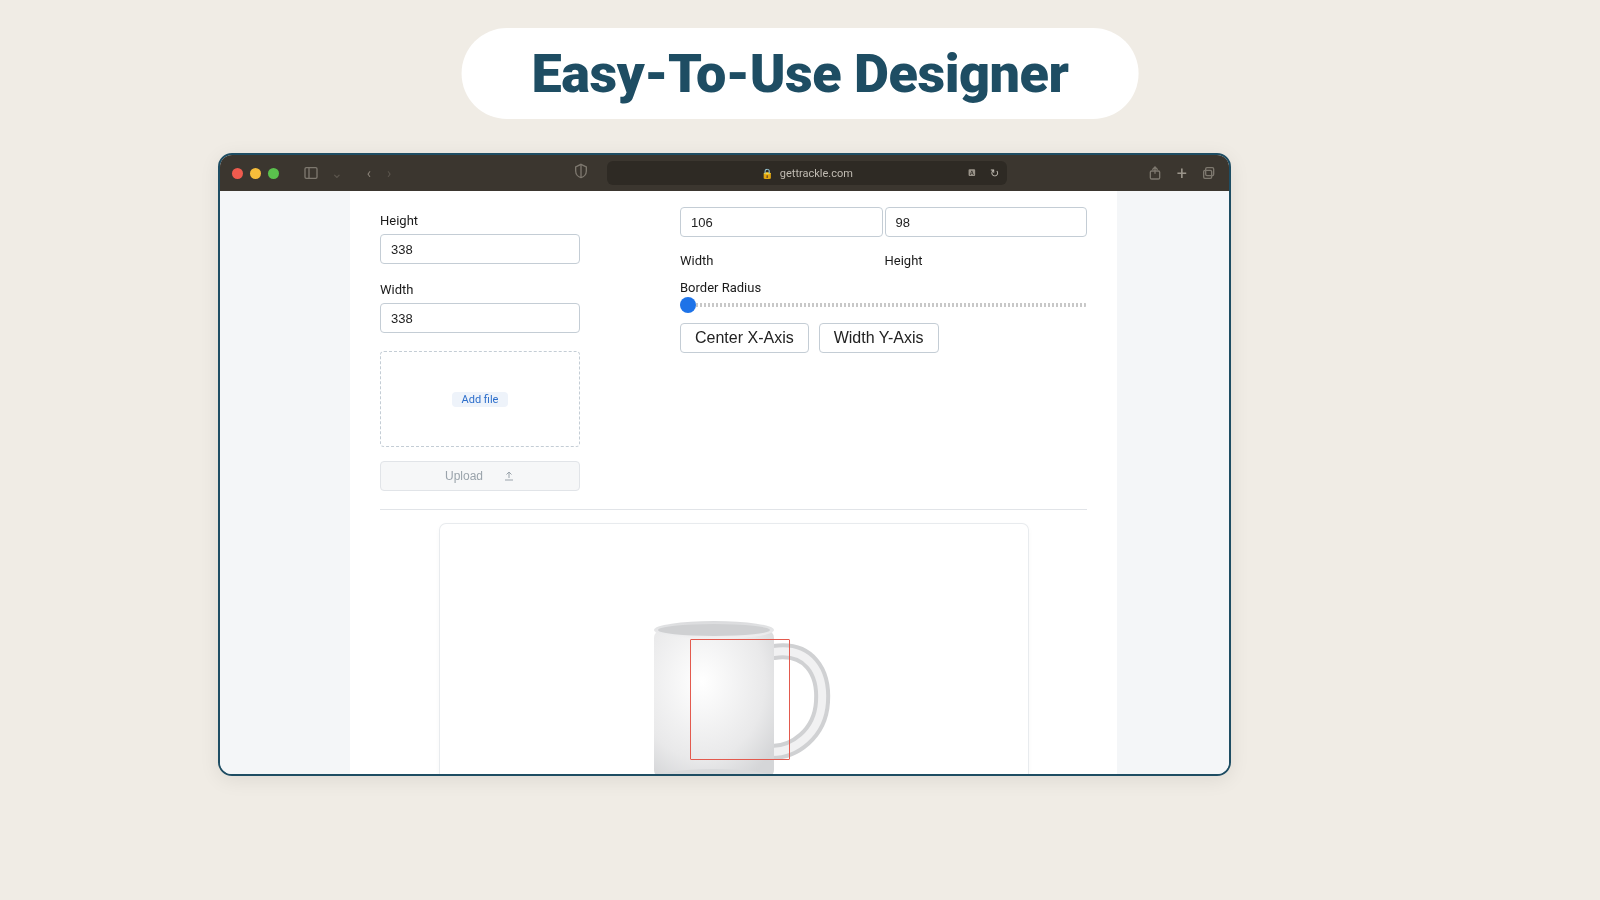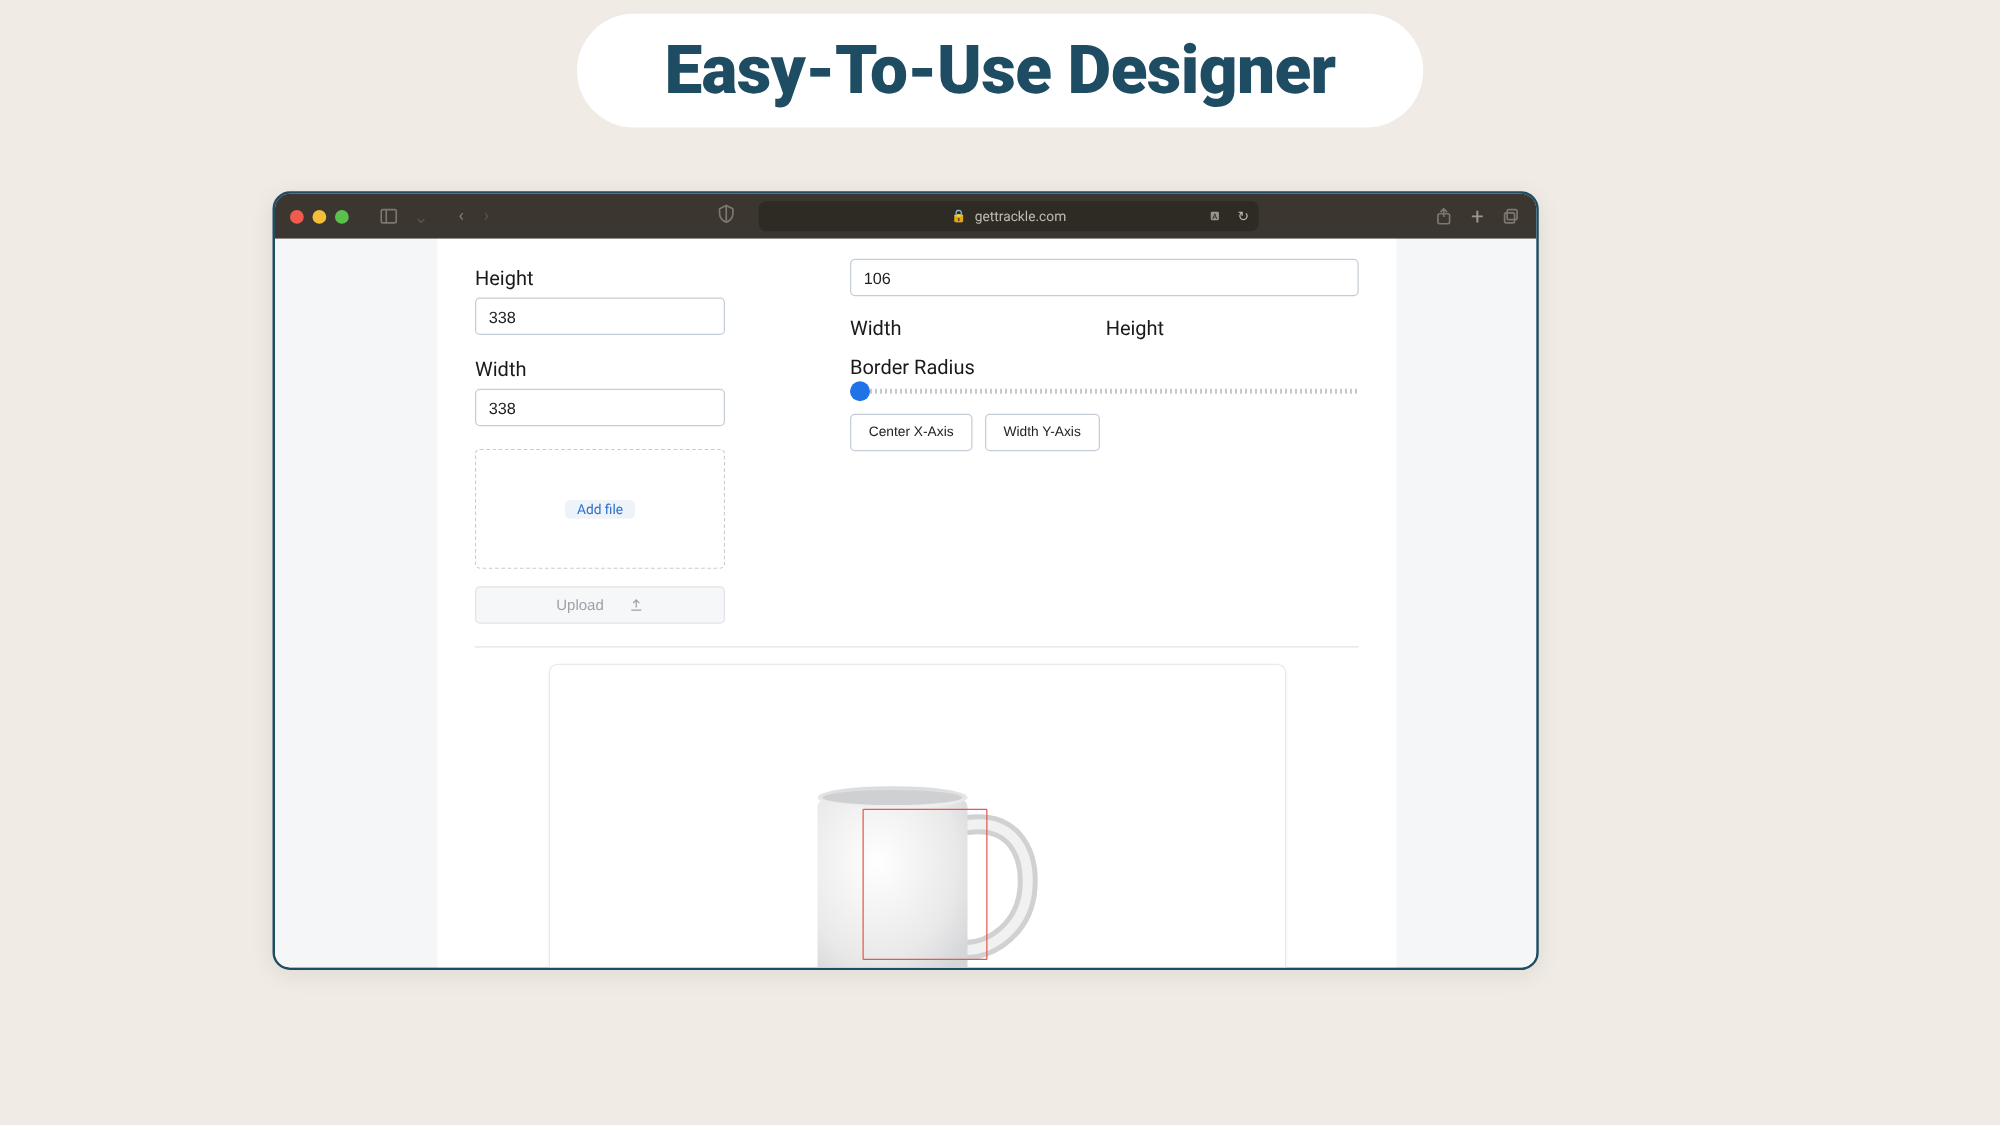--- a/index.html
+++ b/index.html
@@ -5,21 +5,21 @@
 * { box-sizing: border-box; margin: 0; padding: 0; }
 body {
   font-family: -apple-system, BlinkMacSystemFont, "Segoe UI", Roboto, sans-serif;
   background: #f0ece5;
   width: 1600px;
   height: 900px;
   overflow: hidden;
 }
 .hero-pill {
   position: absolute;
-  top: 11px;
+  top: 28px;
   left: 50%;
   transform: translateX(-50%);
   background: #ffffff;
   border-radius: 60px;
   padding: 14px 70px;
 }
 .hero-title {
   font-weight: 900;
   font-size: 54px;
   color: #1e4d63;
@@ -88,21 +88,21 @@
   right: 112px;
   top: 0;
   bottom: 0;
   background: #ffffff;
   padding: 16px 30px 0 30px;
 }
 .form-grid { display: flex; gap: 100px; }
 .left-col { width: 200px; }
 .right-col { flex: 1; }
 
-.field-label { font-size: 16px; color: #1a1a1a; margin-bottom: 6px; margin-top: 6px; }
+.field-label { font-size: 13px; color: #1a1a1a; margin-bottom: 6px; margin-top: 6px; }
 .text-input {
   width: 100%;
   height: 30px;
   border: 1px solid #c4cdd5;
   border-radius: 4px;
   padding: 0 10px;
   font-size: 13px;
   color: #222;
   margin-bottom: 12px;
 }
@@ -149,21 +149,21 @@
 .slider-track { height: 4px; background: repeating-linear-gradient(90deg,#c8c8c8 0 2px,transparent 2px 4px); border-radius: 2px; position: relative; margin-top:8px; }
 .slider-thumb { position: absolute; top: -6px; left: 0; width: 16px; height: 16px; border-radius: 50%; background: #1e73e8; cursor: pointer; }
 
 .btn-row { display: flex; gap: 10px; }
 .action-btn {
   height: 30px;
   padding: 0 14px;
   border: 1px solid #c4cdd5;
   background: #fff;
   border-radius: 4px;
-  font-size: 11px;
+  font-size: 16px;
   color: #222;
   cursor: pointer;
   display: flex; align-items: center;
 }
 
 .divider { height: 1px; background: #e1e4e8; margin: 18px 0 14px 0; }
 
 .canvas-panel {
   width: 588px;
   margin: 0 auto;
@@ -254,20 +254,21 @@
             <span>Upload</span>
             <svg class="upload-icon" viewBox="0 0 24 24">
               <path d="M12 4 V16 M7 9 L12 4 L17 9 M4 20 H20" fill="none" stroke="#9aa3ab" stroke-width="2"></path>
             </svg>
           </button>
         </div>
 
         <div class="right-col">
           <div class="row2">
             <input class="text-input" value="106" style="">
+            <input class="text-input" value="98" style="">
           </div>
           <div class="row2">
             <div>
               <div class="field-label">Width</div>
             </div>
             <div>
               <div class="field-label">Height</div>
             </div>
           </div>
           <div class="field-label">Border Radius</div>

